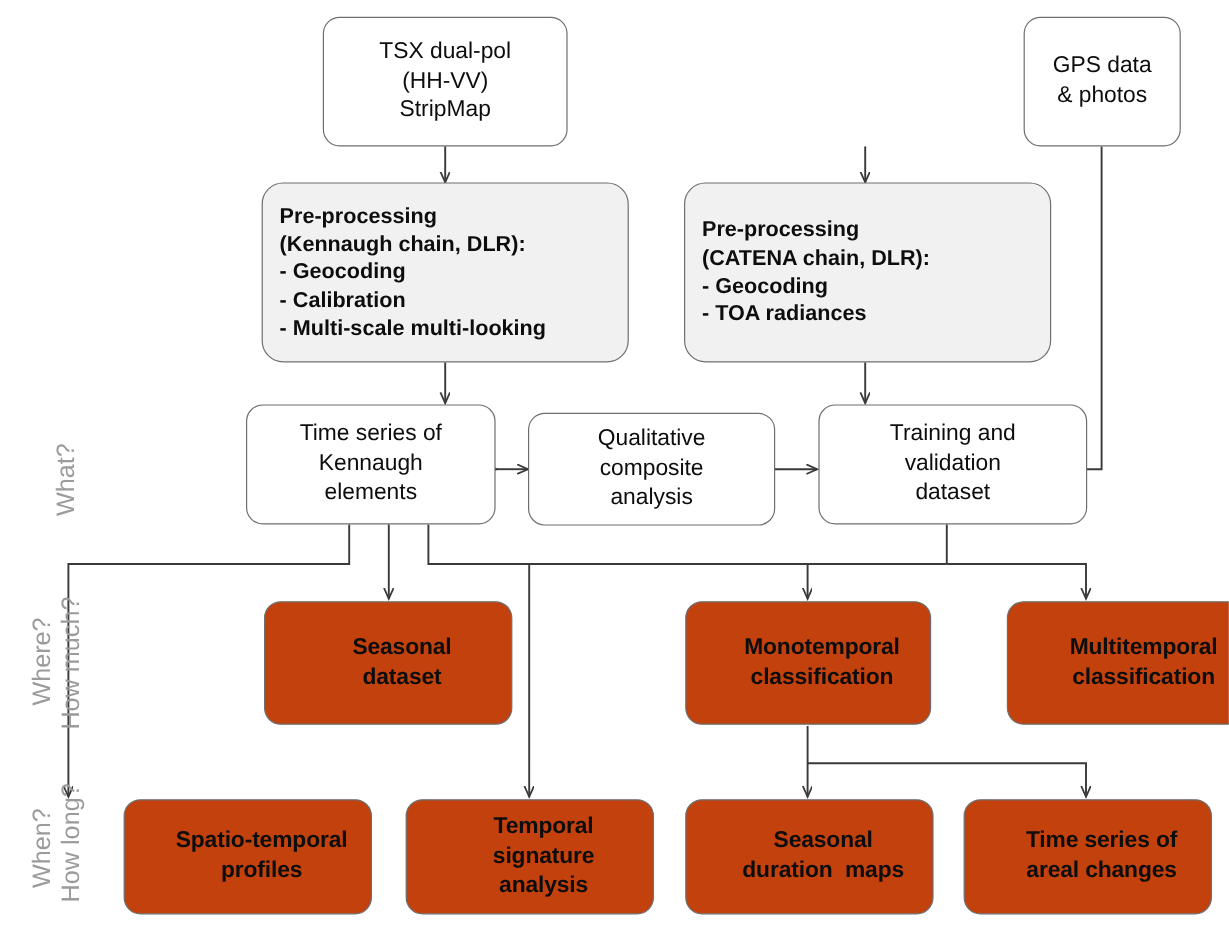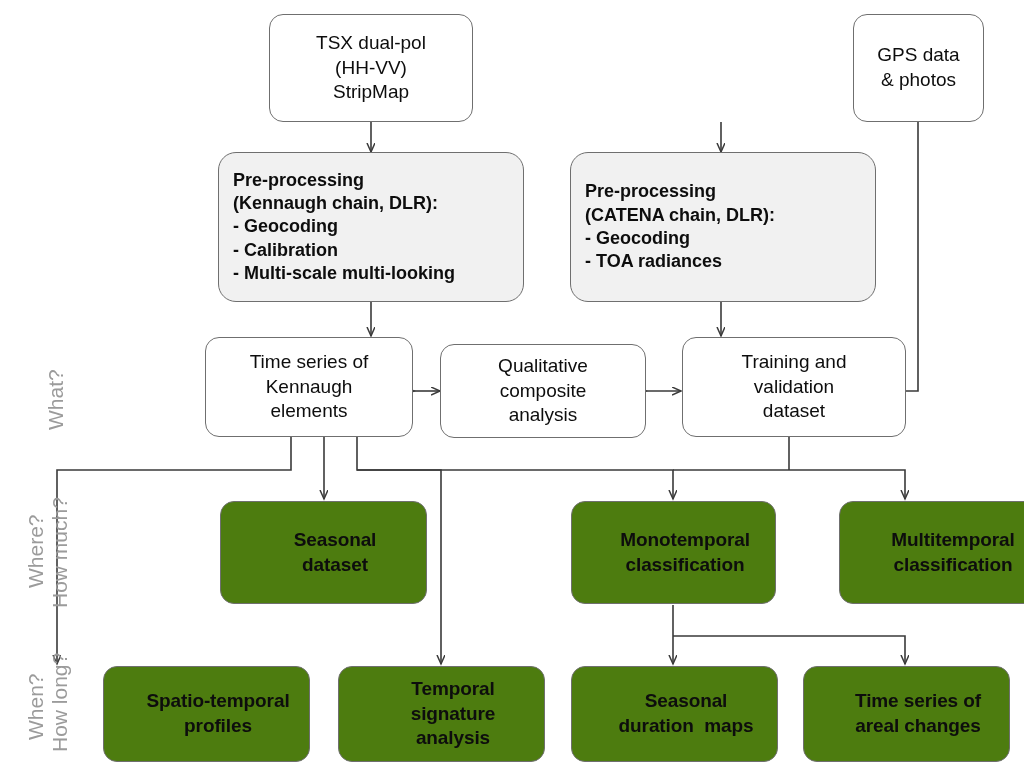--- a/index.html
+++ b/index.html
@@ -53,21 +53,21 @@
     justify-content: center;
     padding: 8px 0 8px 14px;
     font-size: 18px;
   }
   .node.mid-node {
     background: #ffffff;
     border-radius: 14px;
     font-size: 19px;
   }
   .node.out-node {
-    background: #4d7c0f;
+    background: #c2410c;
     border-radius: 14px;
     font-size: 19px;
     font-weight: bold;
     letter-spacing: -0.1px;
     padding-left: 23px;
   }
   .node .ln { display: block; white-space: pre; }
   .proc-node .ln { font-weight: bold; }
   .proc-node .ln.b { font-weight: bold; }
   .side-label {

